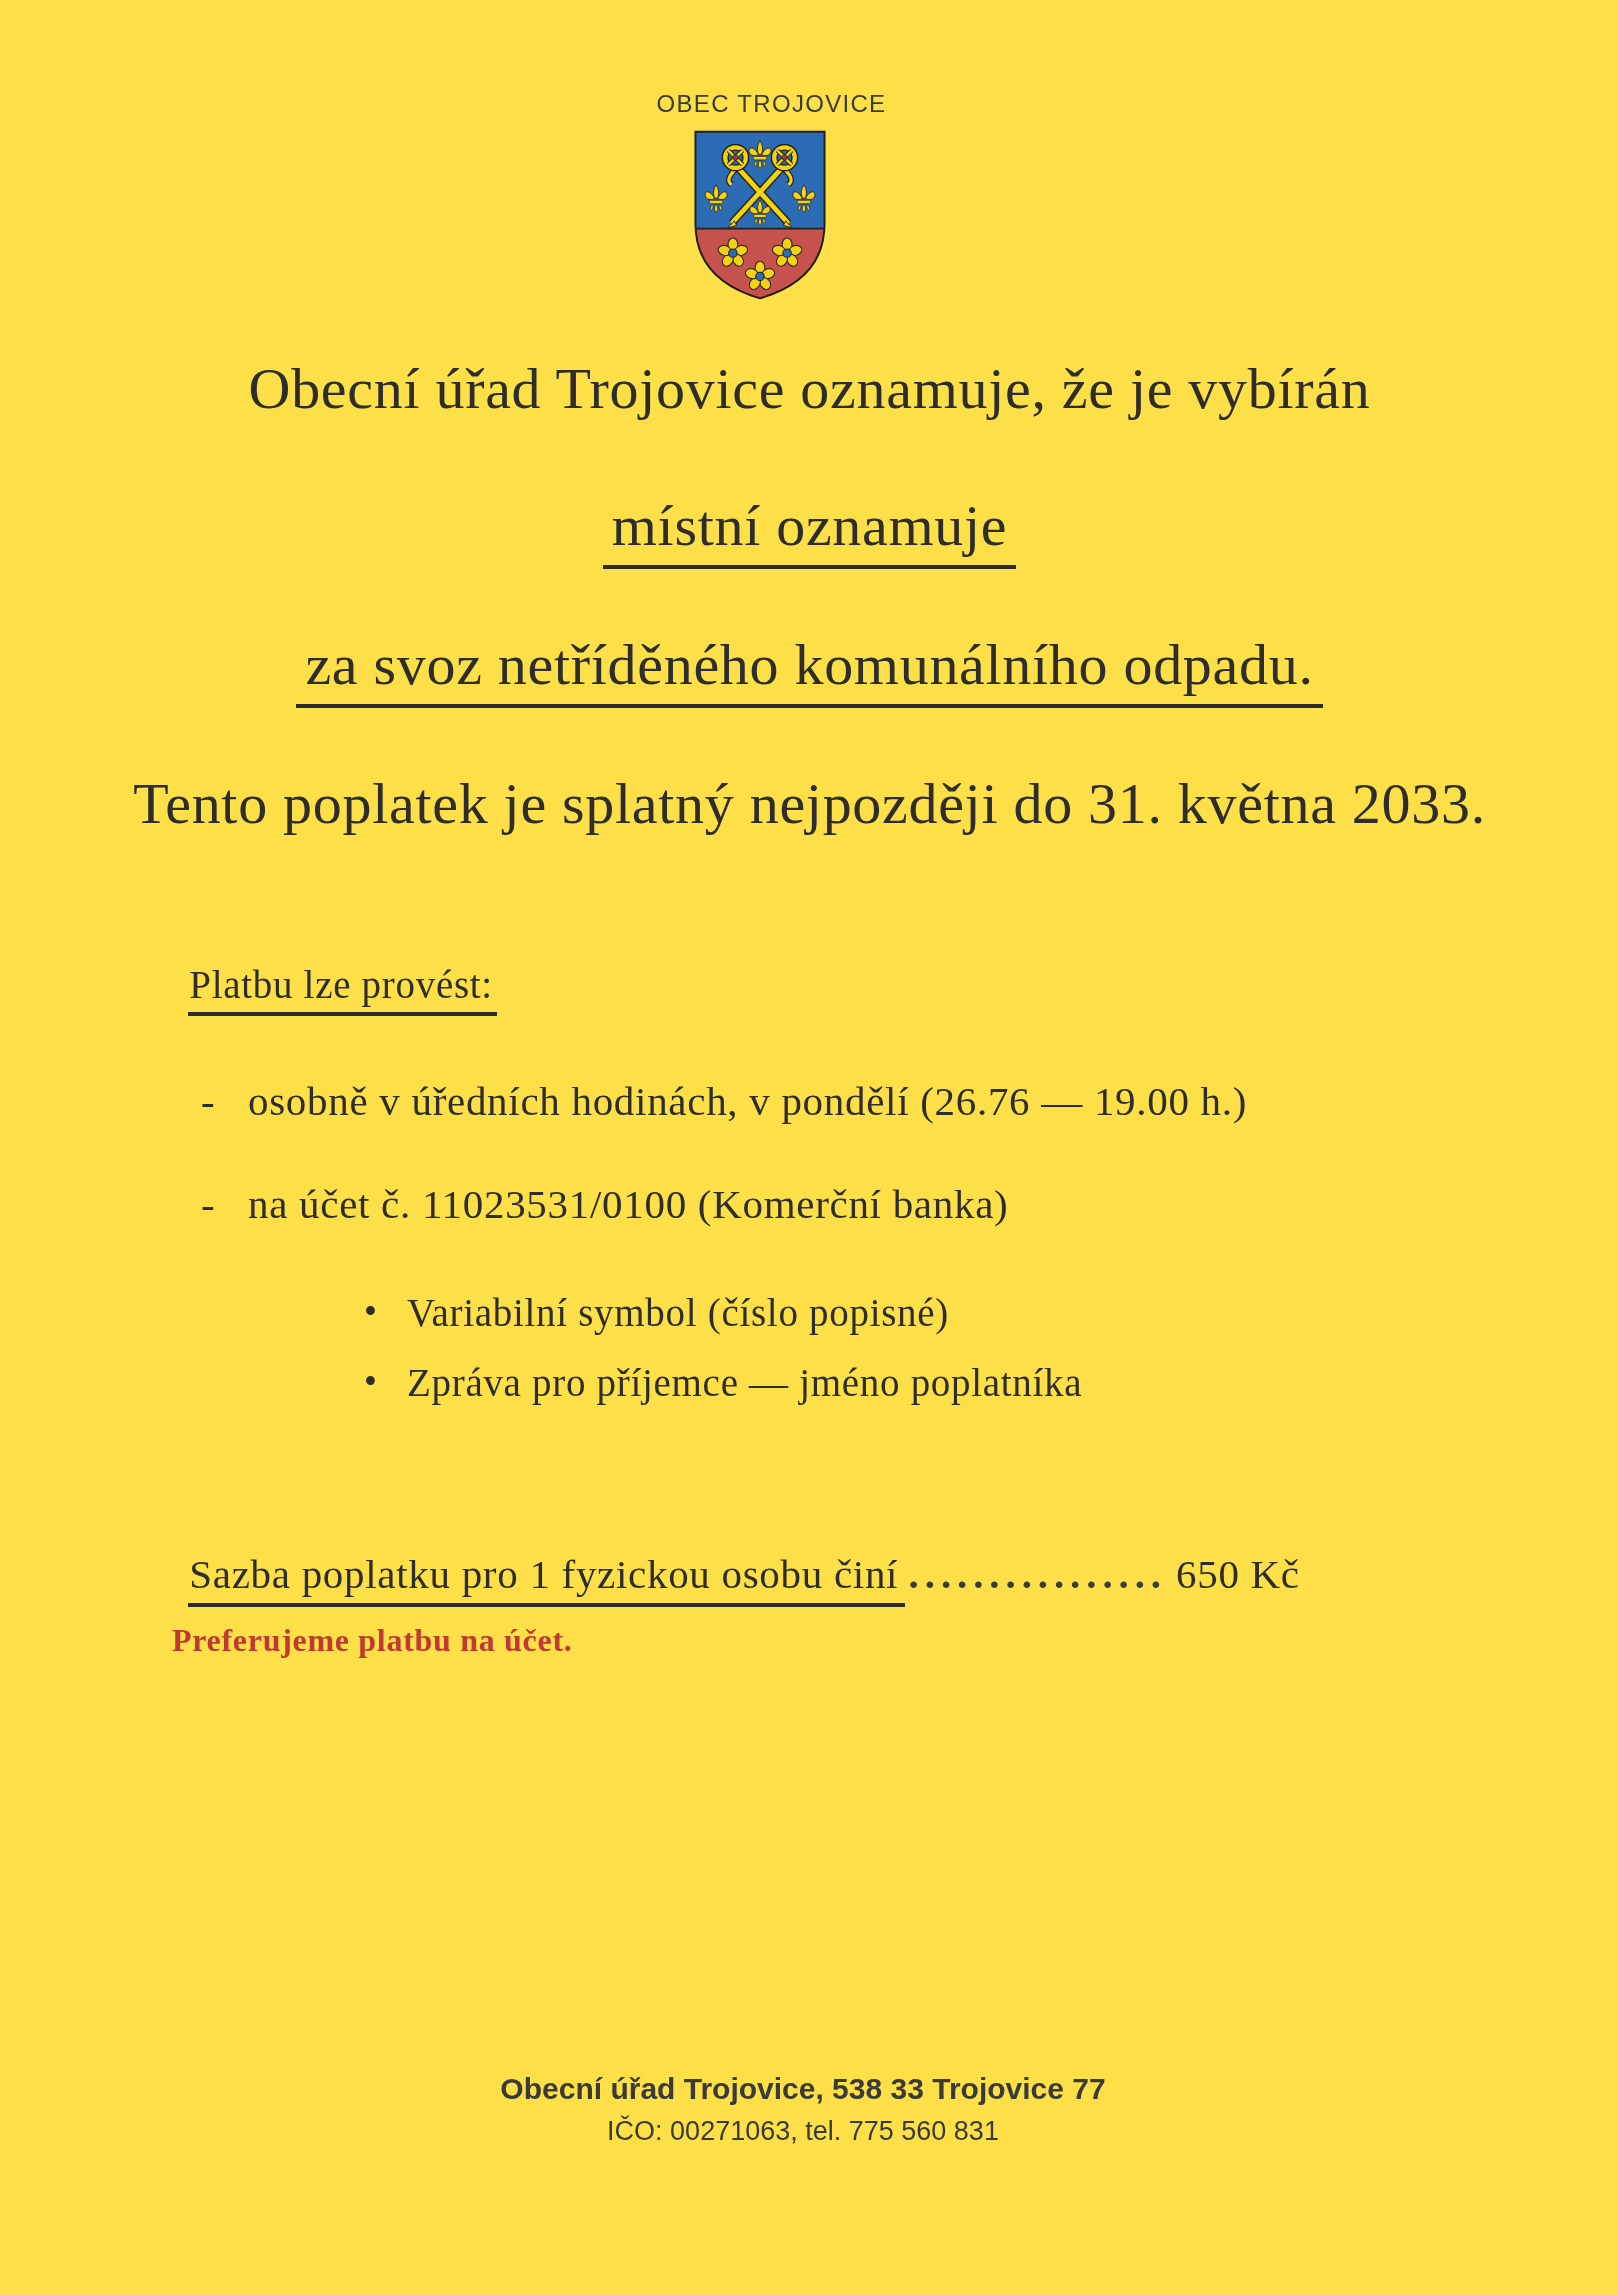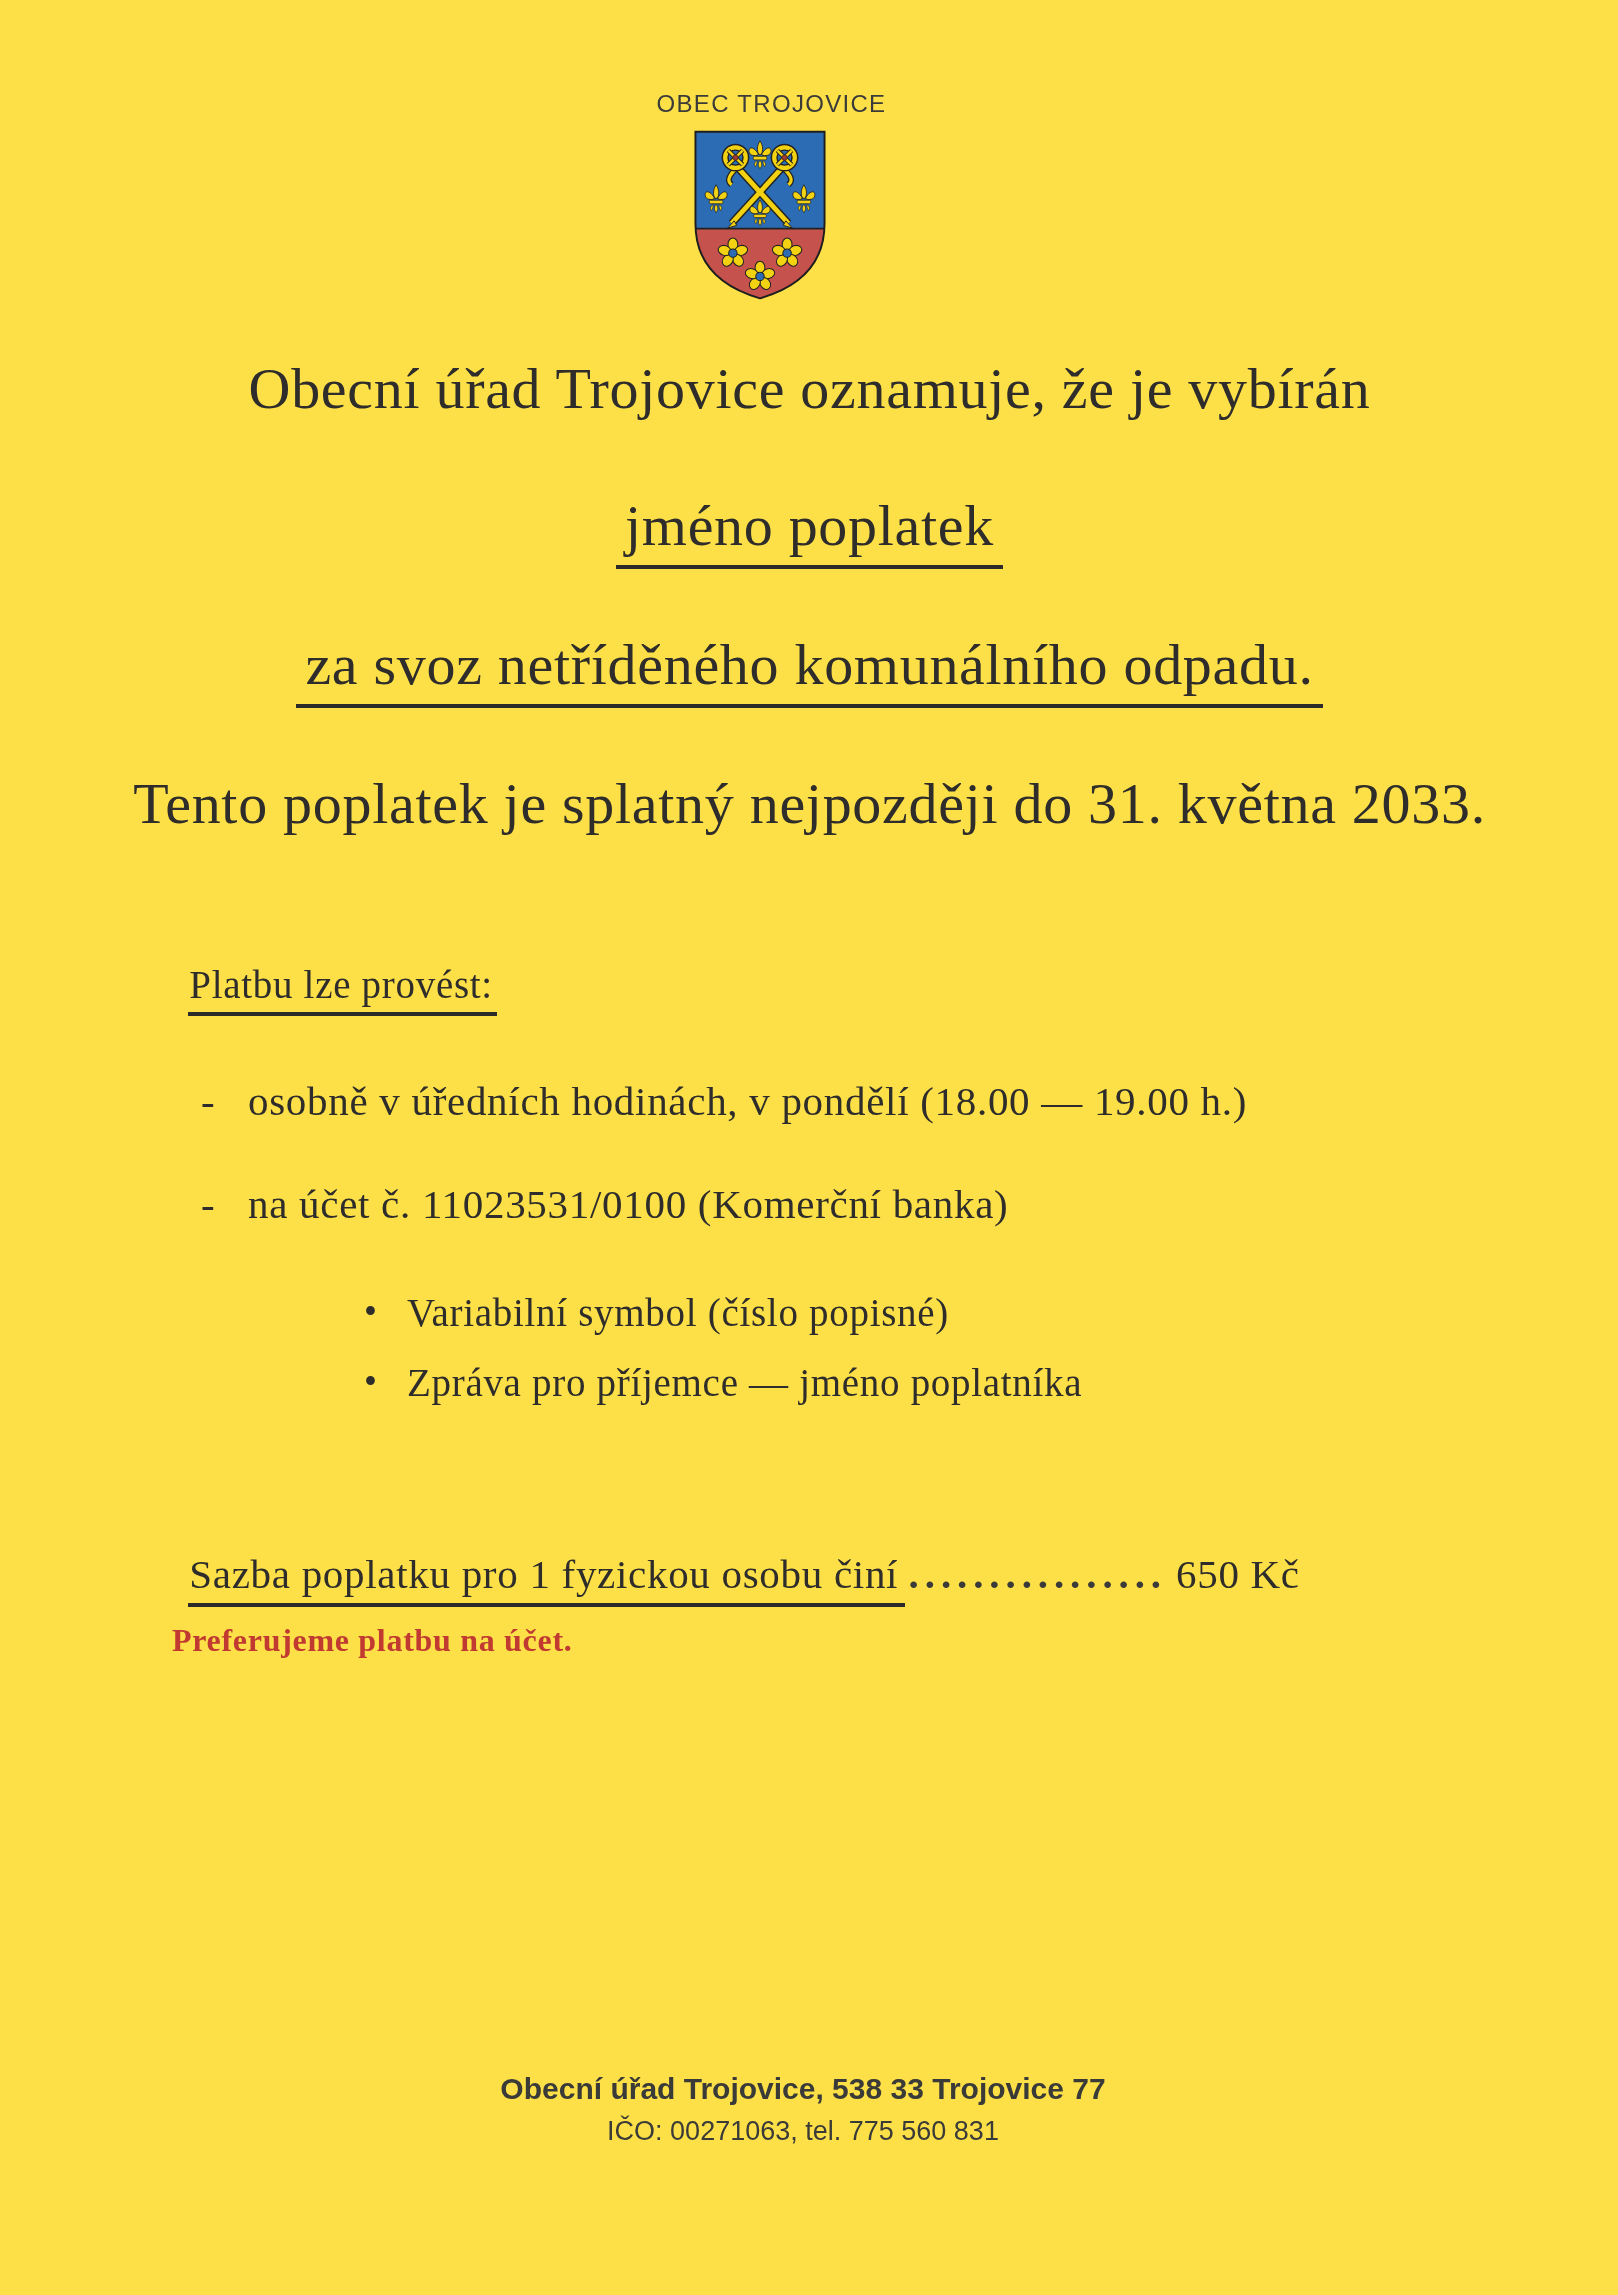--- a/index.html
+++ b/index.html
@@ -168,36 +168,36 @@
         <use href="#rose" transform="translate(110,232)"></use>
       </g>
 
       <path d="M10,8 H210 V150 C210,212 172,248 110,266 C48,248 10,212 10,150 Z" fill="none" stroke="#1e1e1e" stroke-width="3"></path>
     </svg>
   </div>
 
   <div class="cline l-intro">Obecní úřad Trojovice oznamuje, že je vybírán</div>
 
   <div class="cline l-fee-title">
-    <span class="ul">jméno poplatek</span>
+    <span class="ul">místní oznamuje</span>
   </div>
 
   <div class="cline l-subject">
     <span class="ul">za svoz netříděného komunálního odpadu.</span>
   </div>
 
   <div class="cline l-due">Tento poplatek je splatný nejpozději do 31. května 2033.</div>
 
   <div class="heading-pay">
     <span class="ul">Platbu lze provést:</span>
   </div>
 
   <div class="method method-1">
     <span class="marker">-</span>
-    <span>osobně v úředních hodinách, v pondělí (18.00 — 19.00 h.)</span>
+    <span>osobně v úředních hodinách, v pondělí (26.76 — 19.00 h.)</span>
   </div>
 
   <div class="method method-2">
     <span class="marker">-</span>
     <span>na účet č. 11023531/0100 (Komerční banka)</span>
   </div>
 
   <div class="bullet-item bullet-1">
     <span class="marker">•</span>
     <span>Variabilní symbol (číslo popisné)</span>

